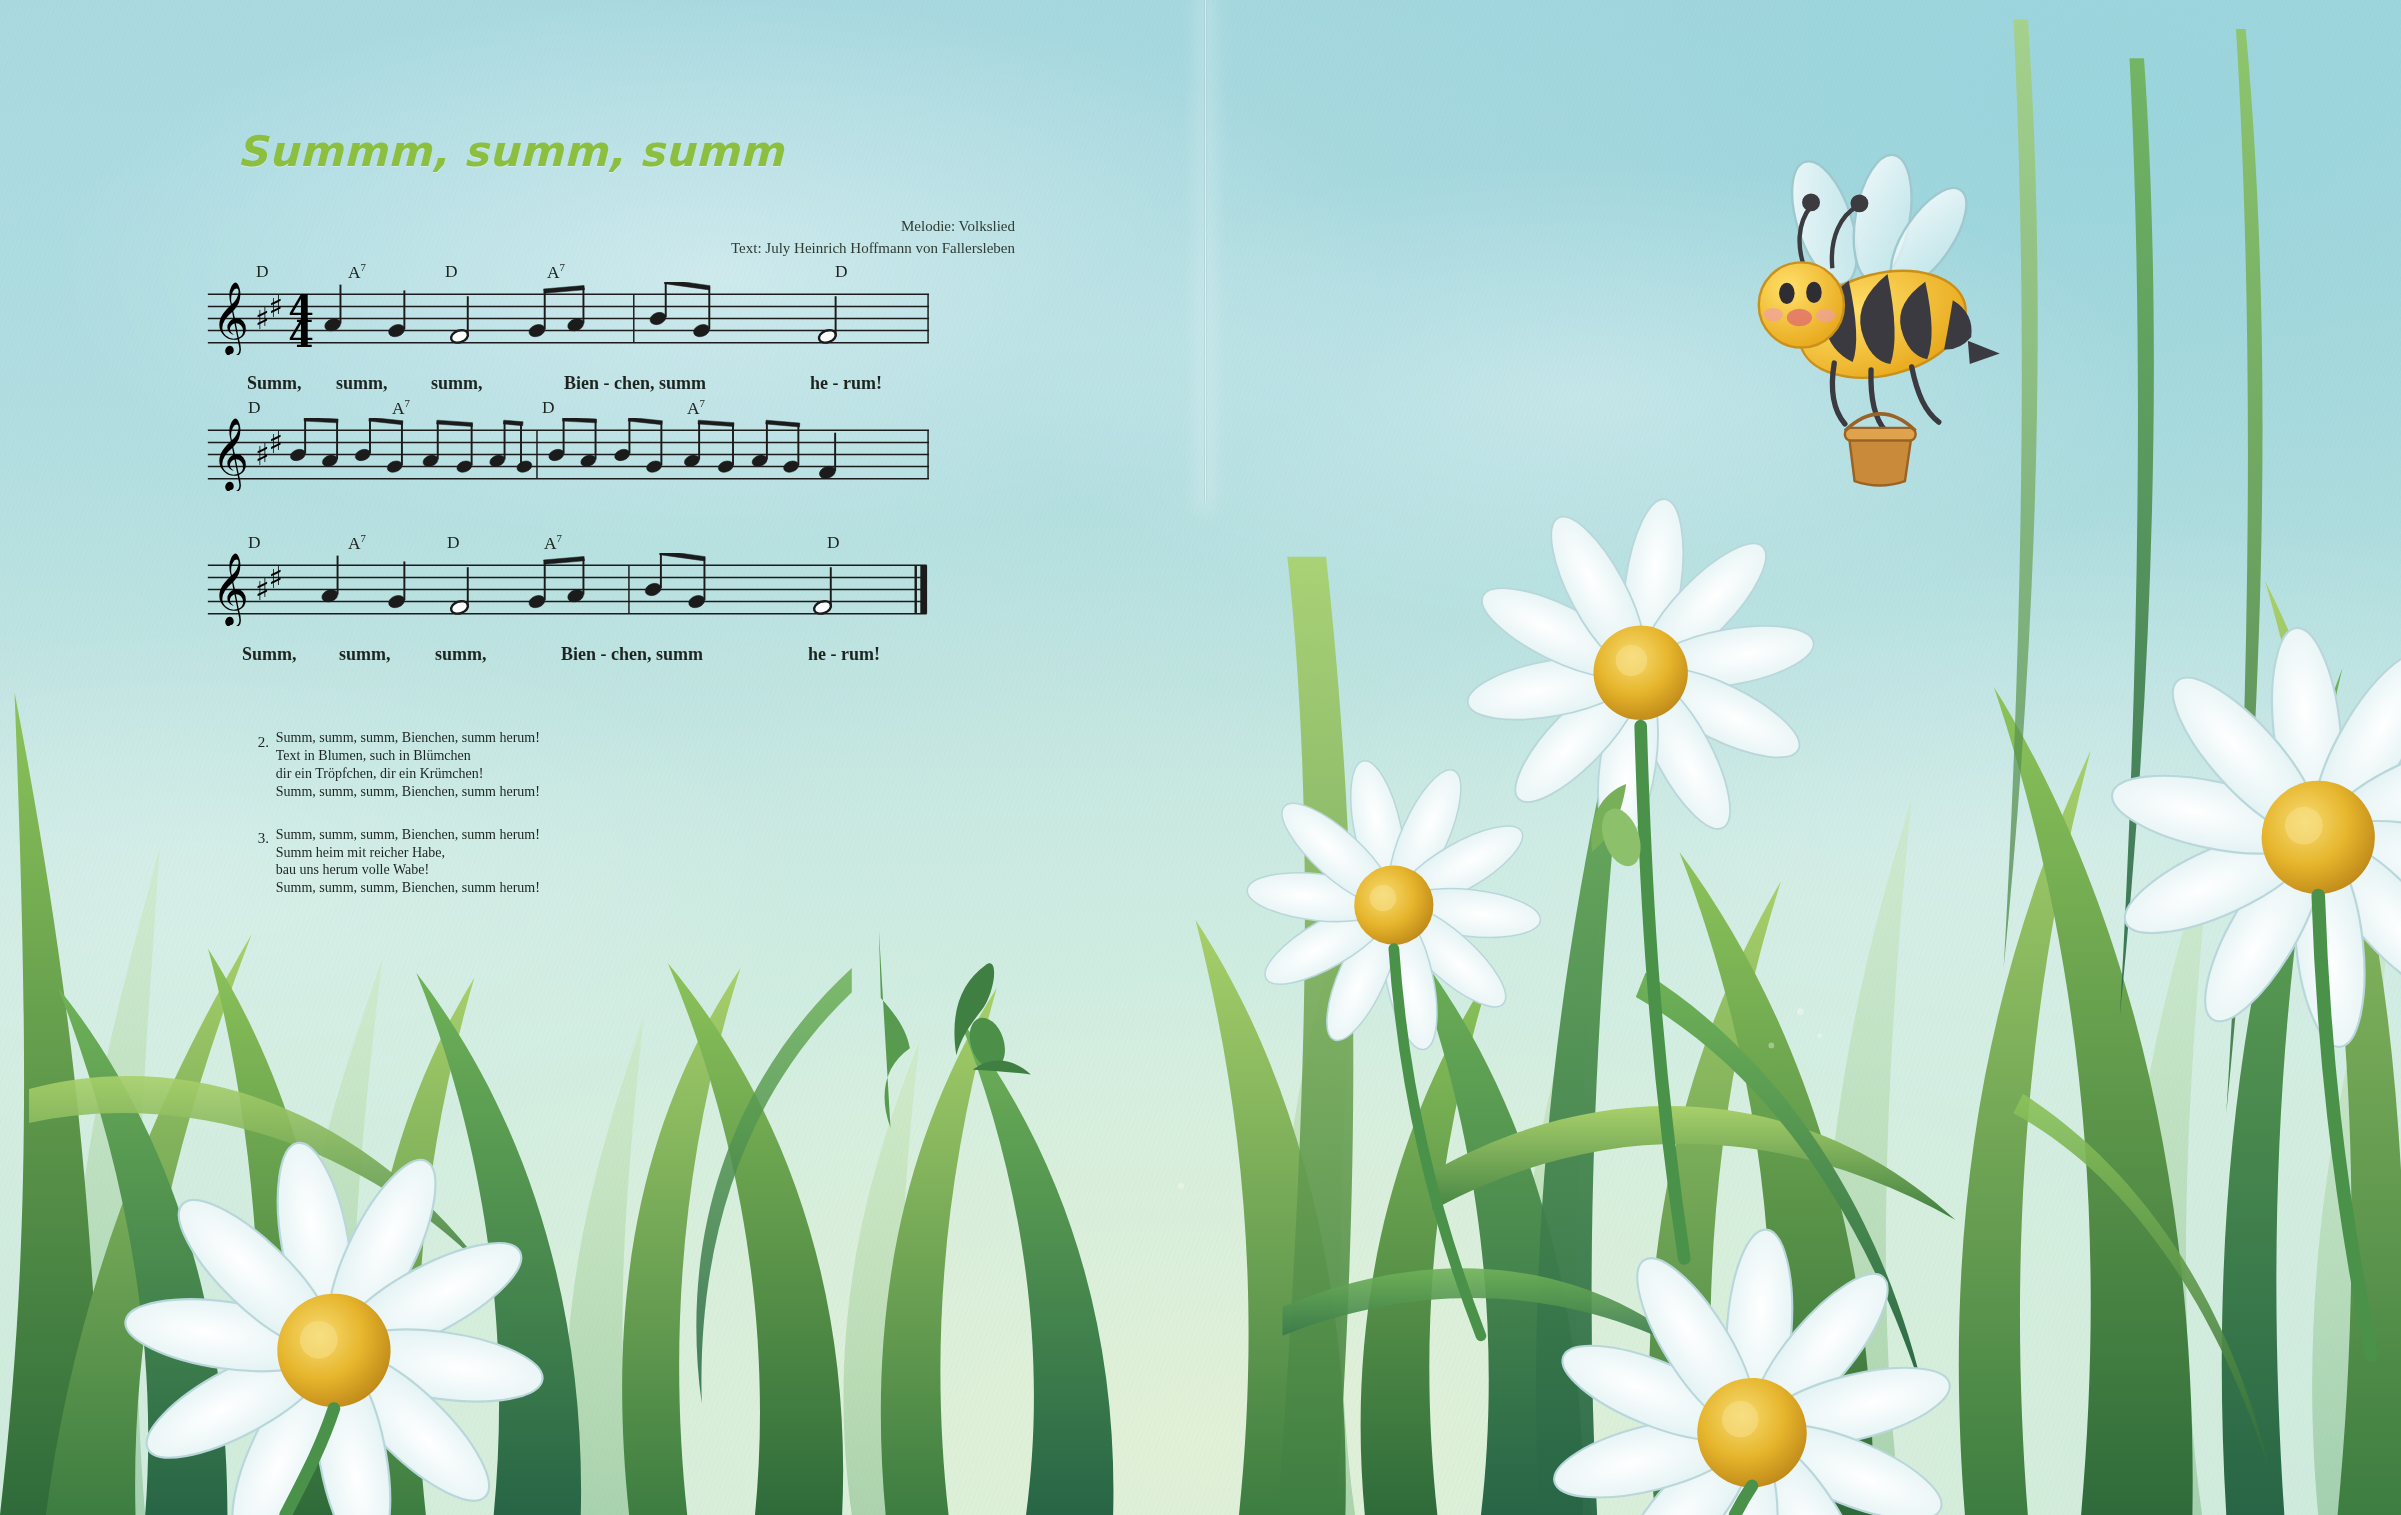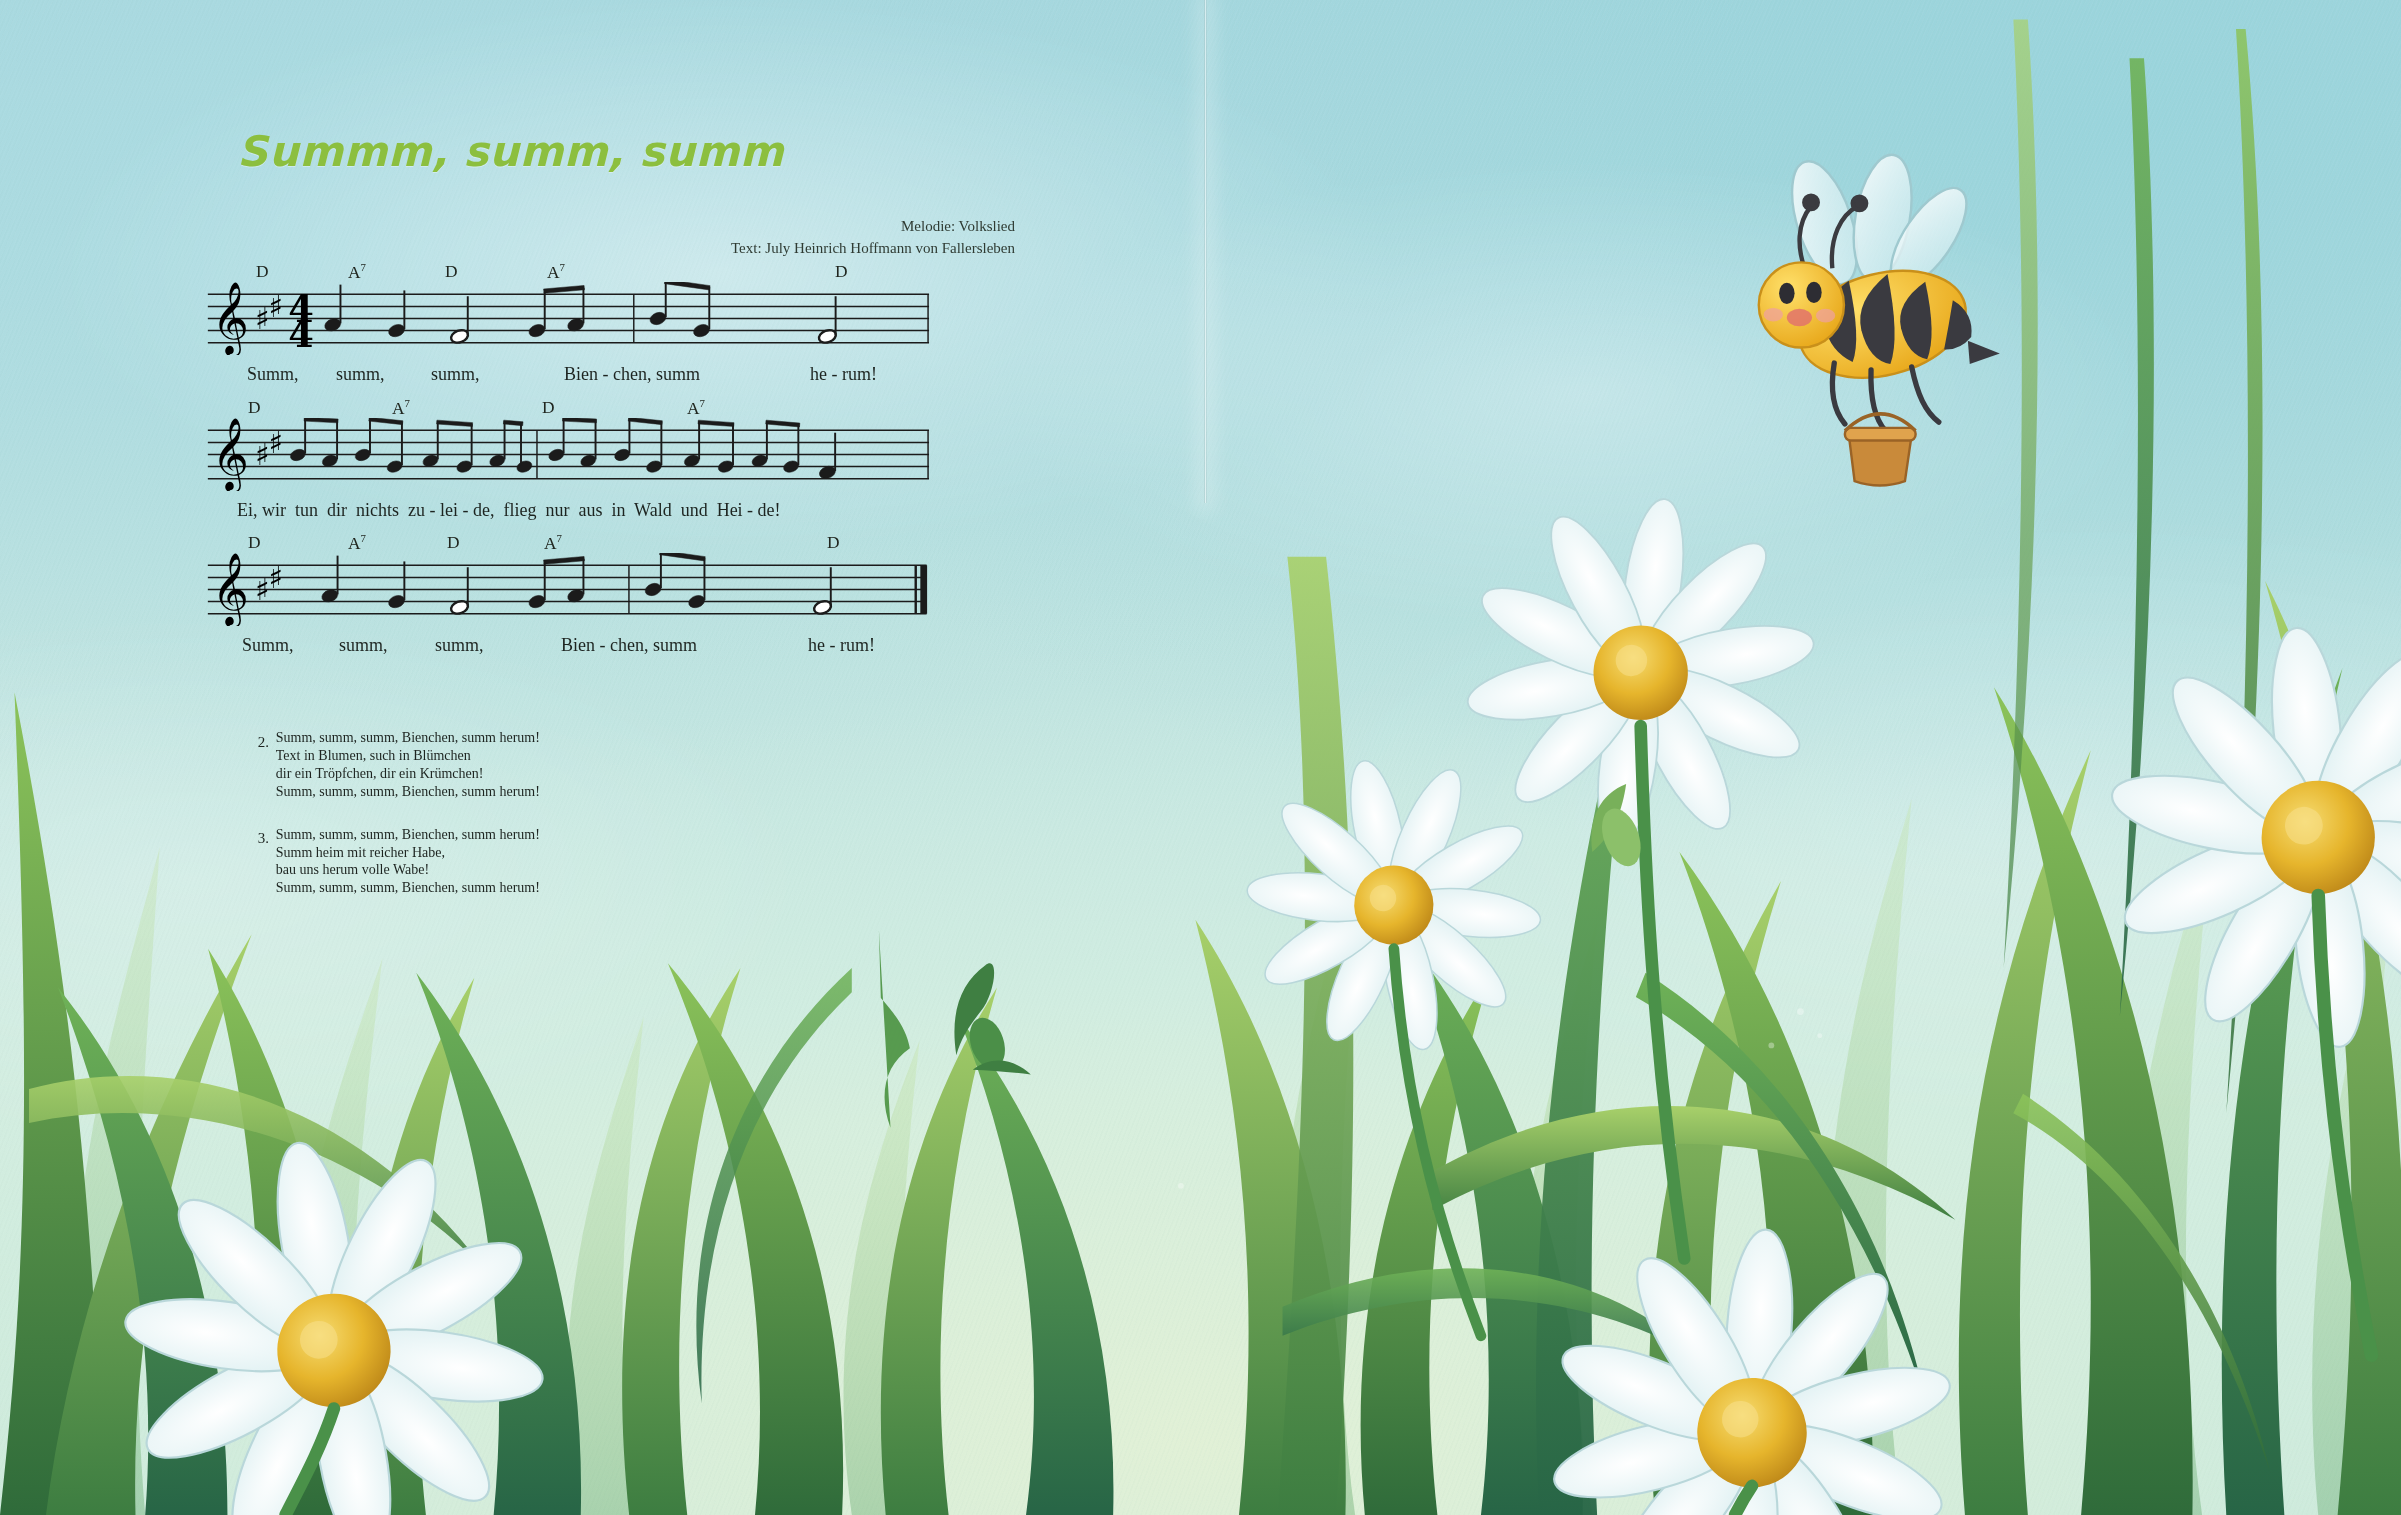--- a/index.html
+++ b/index.html
@@ -60,21 +60,21 @@
   .sb1{top:261px;}
   .sb2{top:397px;}
   .sb3{top:532px;}
   .chordrow{position:relative;height:21px;}
   .chord{
     position:absolute;font-size:17.4px;color:#20261f;
     font-family:"Liberation Serif", serif;
   }
   .chord sup{font-size:.62em;}
   .staffwrap{position:relative;width:818px;height:73px;}
-  .lyricrow{position:relative;height:29px;margin-top:9px;}
+  .lyricrow{position:relative;height:29px;margin-top:18px;font-weight:bold;}
   .lyric{
     position:absolute;font-size:18px;color:#1d2420;white-space:pre;
   }
   
   .verses{position:absolute;left:244px;top:729px;width:605px;color:#1d2420;}
   .verse{display:flex;margin-bottom:25px;}
   .vnum{width:25px;text-align:right;font-size:15px;padding-top:4.8px;}
   .vlines{font-size:14px;line-height:1.28;padding-left:6.8px;}
 
   
@@ -428,23 +428,20 @@
           <ellipse cx="1150" cy="88" rx="16" ry="11" transform="rotate(-20 1150 88)"></ellipse>
             <line x1="1165" y1="85" x2="1165" y2="6" stroke-width="4"></line>
           <ellipse cx="1215" cy="100" rx="16" ry="11" transform="rotate(-20 1215 100)"></ellipse>
             <line x1="1230" y1="97" x2="1230" y2="12" stroke-width="4"></line>
           <rect x="1163" y="4" width="70" height="8" transform="rotate(5 1163 8)"></rect>
           <ellipse cx="1290" cy="112" rx="17" ry="12" transform="rotate(-20 1290 112)"></ellipse>
             <line x1="1306" y1="109" x2="1306" y2="30" stroke-width="4"></line>
         </g>
       </svg>
     </div>
-    <div class="lyricrow">
-      <span class="lyric" style="left:34px">Ei, wir  tun  dir  nichts  zu - lei - de,  flieg  nur  aus  in  Wald  und  Hei - de!</span>
-    </div>
   </div>
 
   <div class="staffblock sb3">
     <div class="chordrow">
       <span class="chord" style="left:45px">D</span>
       <span class="chord" style="left:145px">A<sup>7</sup></span>
       <span class="chord" style="left:244px">D</span>
       <span class="chord" style="left:341px">A<sup>7</sup></span>
       <span class="chord" style="left:624px">D</span>
     </div>

